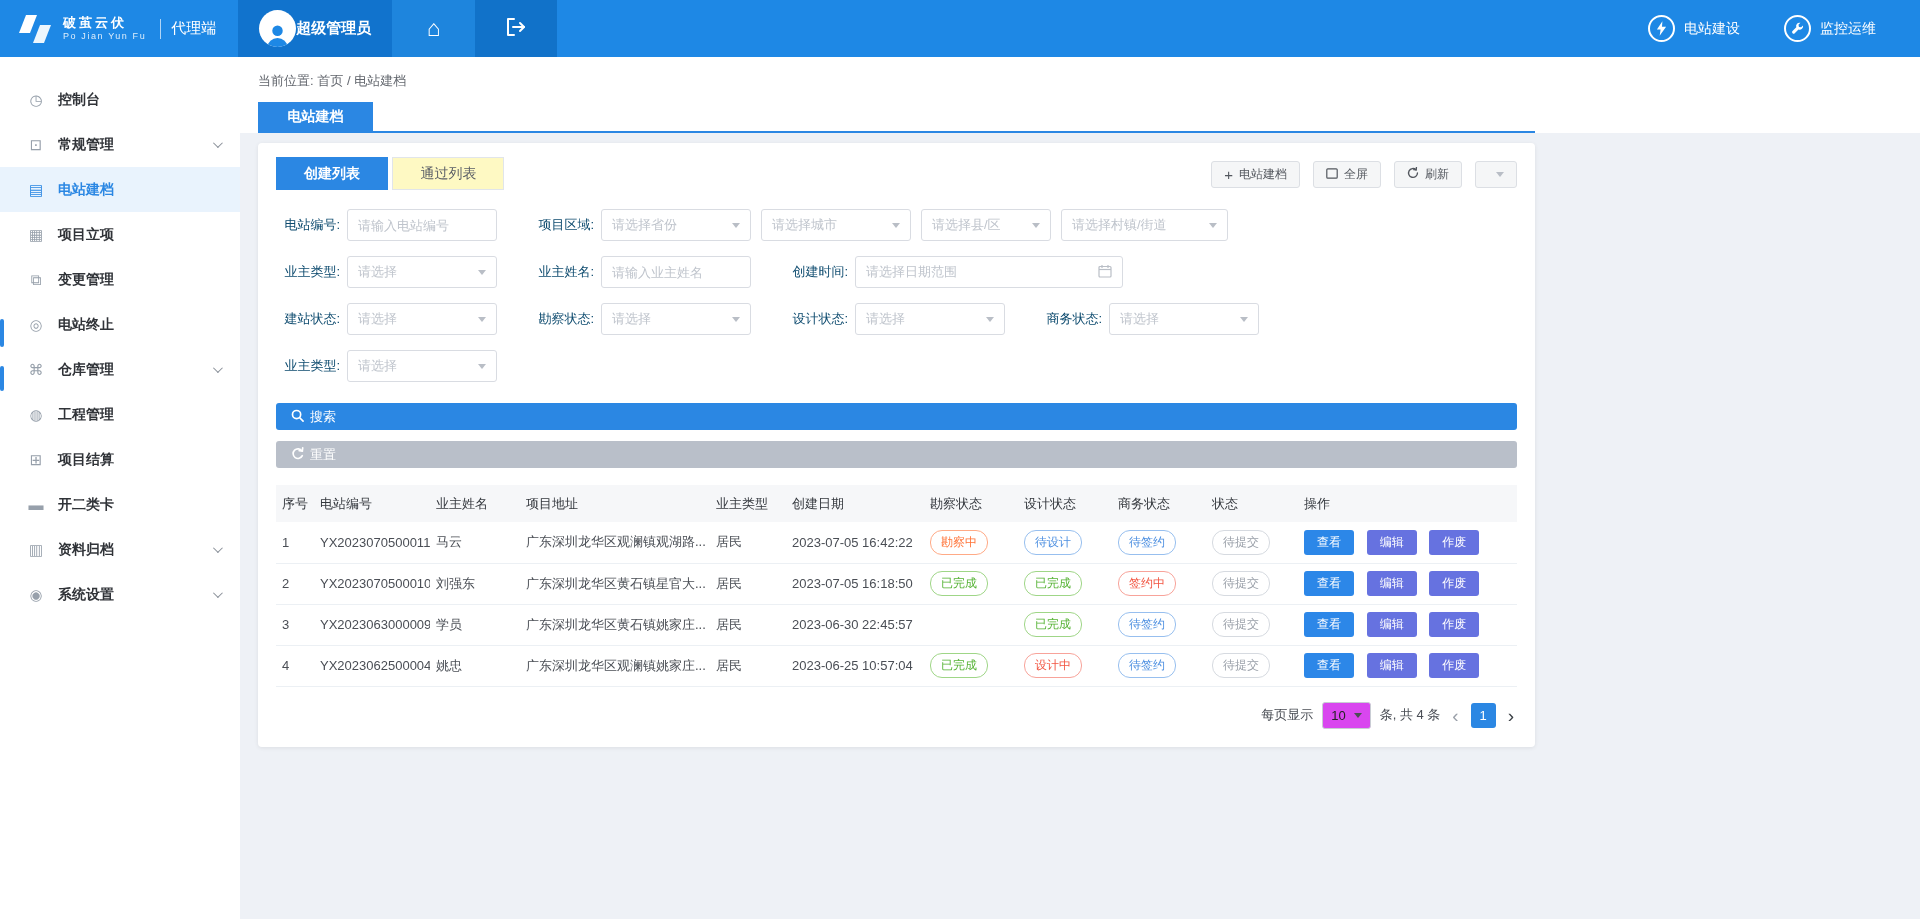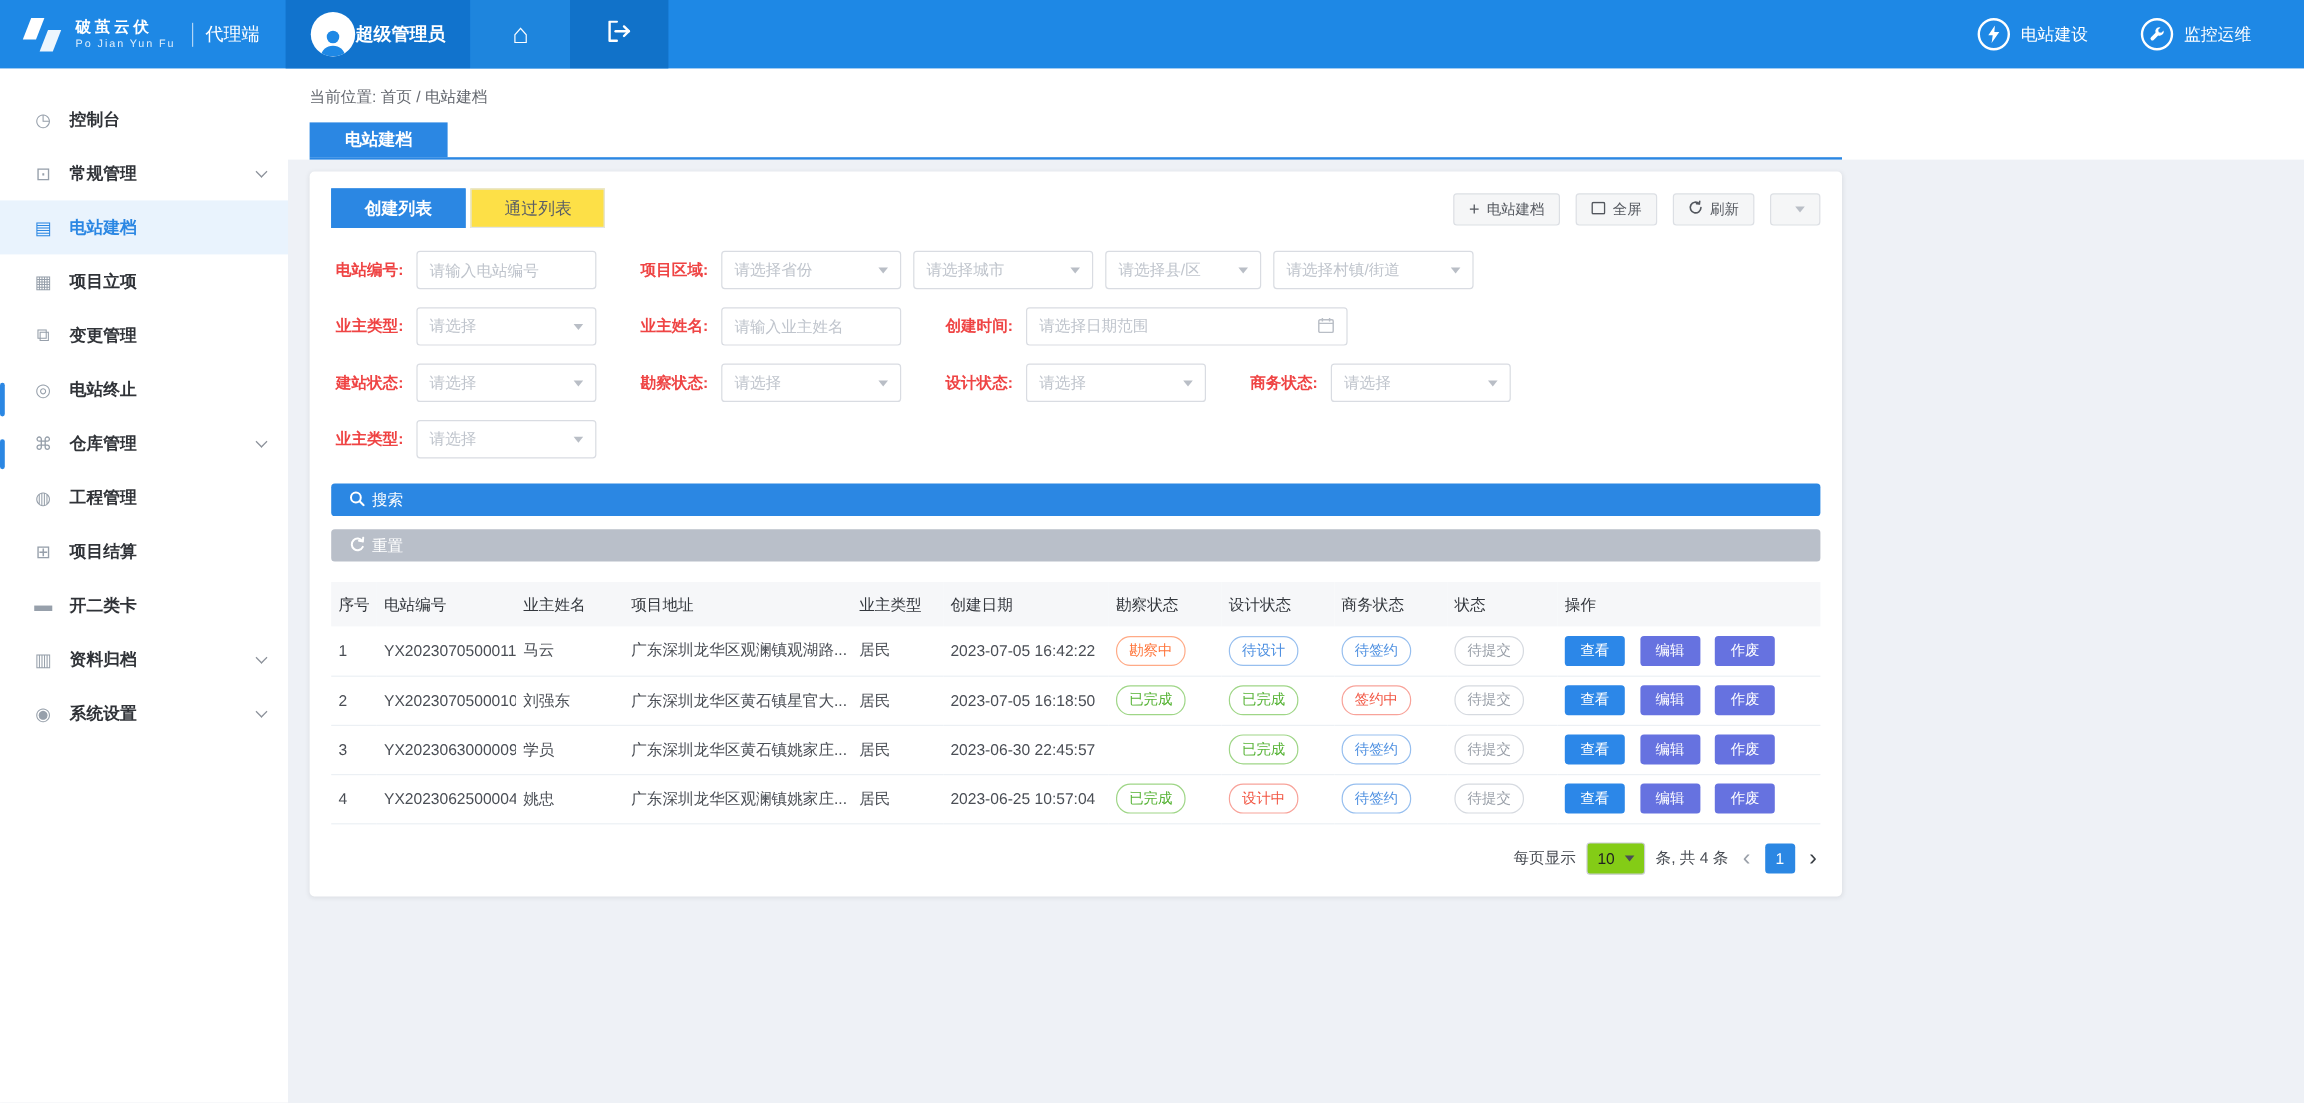--- a/index.html
+++ b/index.html
@@ -47,31 +47,31 @@
   .bc-link { cursor:pointer; }
   .tab-strip { width:1277px; border-bottom:2px solid #2b87e3; }
   .page-tab { display:inline-block; width:115px; height:29px; line-height:29px; text-align:center;
     background:#2b87e3; color:#fff; font-size:14px; font-weight:bold; cursor:pointer; }
 
   .card { width:1277px; margin:10px 0 0 18px; background:#fff; border-radius:4px;
     box-shadow:0 1px 4px rgba(0,0,0,.08); padding:14px 18px 18px; }
 
   .card-top { display:flex; align-items:flex-start; }
   .ltab { display:inline-block; padding:0 27px; height:33px; line-height:31px; font-size:14px;
-    background:#fde047; border:1px solid #e1e5ea; color:#5a5e66; cursor:pointer; }
+    background:#fef9c3; border:1px solid #e1e5ea; color:#5a5e66; cursor:pointer; }
   .ltab.active { background:#2b87e3; border-color:#2b87e3; color:#fff; font-weight:bold; }
   .toolbar { margin-left:auto; display:flex; gap:13px; margin-top:4px; }
   .tbtn { display:flex; align-items:center; gap:6px; height:27px; padding:0 12px; background:#f5f6f7;
     border:1px solid #dcdfe4; border-radius:3px; font-size:12px; color:#53575e; cursor:pointer; }
   .tbtn .plus { font-size:15px; line-height:1; }
 
   
   .f-row { display:flex; align-items:center; margin-top:15px; }
   .f-row.first { margin-top:19px; }
-  .f-label { width:64px; text-align:center; font-size:13px; color:#ef4444; font-weight:bold;
+  .f-label { width:64px; text-align:right; font-size:13px; color:#0c4a6e; font-weight:normal;
     margin-right:7px; white-space:nowrap; flex:none; }
   .f-input, .f-select, .f-date { height:32px; border:1px solid #d9dce2; border-radius:3px;
     background:#fff; font-size:13px; padding:0 10px; }
   input.f-input { width:150px; color:#333; }
   input.f-input::placeholder { color:#bfc4cc; }
   .f-select { display:flex; align-items:center; justify-content:space-between; cursor:pointer; }
   .f-select .ph, .f-date .ph { color:#bfc4cc; }
   .w150 { width:150px; } .w130 { width:130px; } .w145 { width:167px; }
   .caret { width:0; height:0; border-left:4.5px solid transparent; border-right:4.5px solid transparent;
     border-top:5.5px solid #b9bec6; margin-left:8px; flex:none; }
@@ -102,21 +102,21 @@
   .badge-gray   { color:#9aa0a9; border-color:#d6dae0; }
   .abtn { height:25px; padding:0 13px; border:none; border-radius:3px; color:#fff; font-size:12px;
     margin-right:9px; cursor:pointer; font-family:inherit; }
   .abtn.view { background:#2c87e8; }
   .abtn.edit, .abtn.void { background:#6672e0; }
 
   
   .pagination { display:flex; align-items:center; justify-content:flex-end; gap:9px; margin-top:15px;
     font-size:13px; color:#4a4e55; }
   .pp-select { height:27px; border:1px solid #c9cdd4; border-radius:3px; padding:0 8px;
-    display:flex; align-items:center; background:#84cc16; cursor:pointer; color:#222; }
+    display:flex; align-items:center; background:#d946ef; cursor:pointer; color:#222; }
   .pg-arrow { font-size:19px; color:#9aa0a9; cursor:pointer; padding:0 3px; line-height:1; }
   .pg-arrow.next { color:#3a3f45; }
   .pg-num { width:25px; height:25px; background:#2b87e3; color:#fff; display:flex; align-items:center;
     justify-content:center; border-radius:3px; cursor:pointer; }
 </style>
 </head>
 <body>
 
 <div class="topbar">
   <div class="logo-block">

